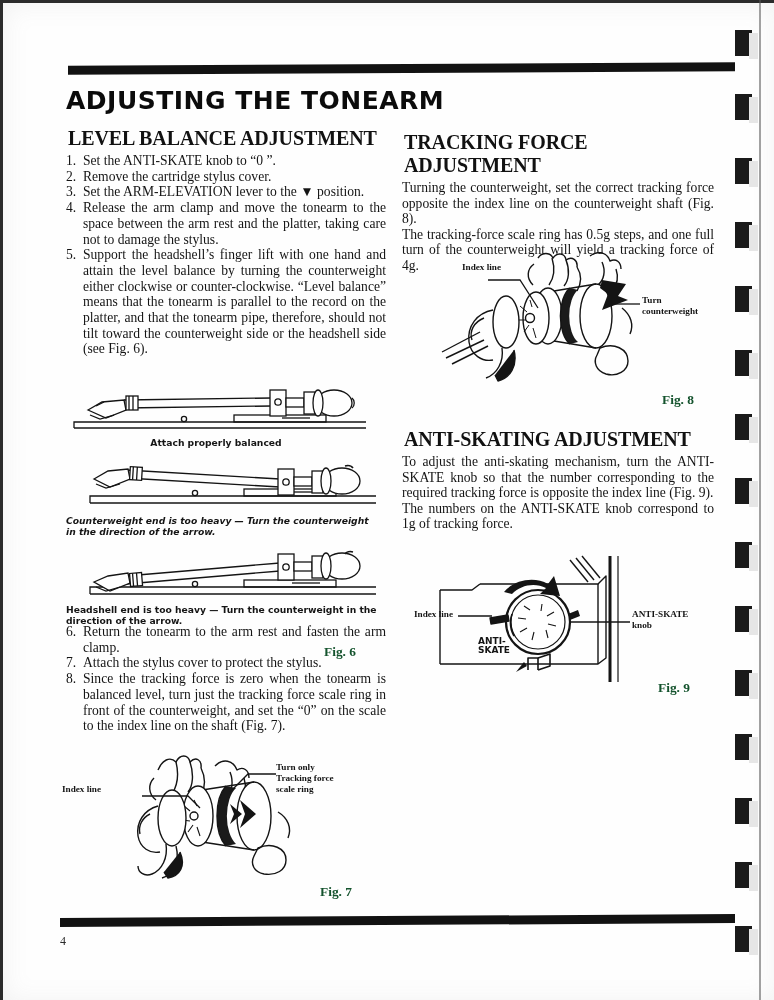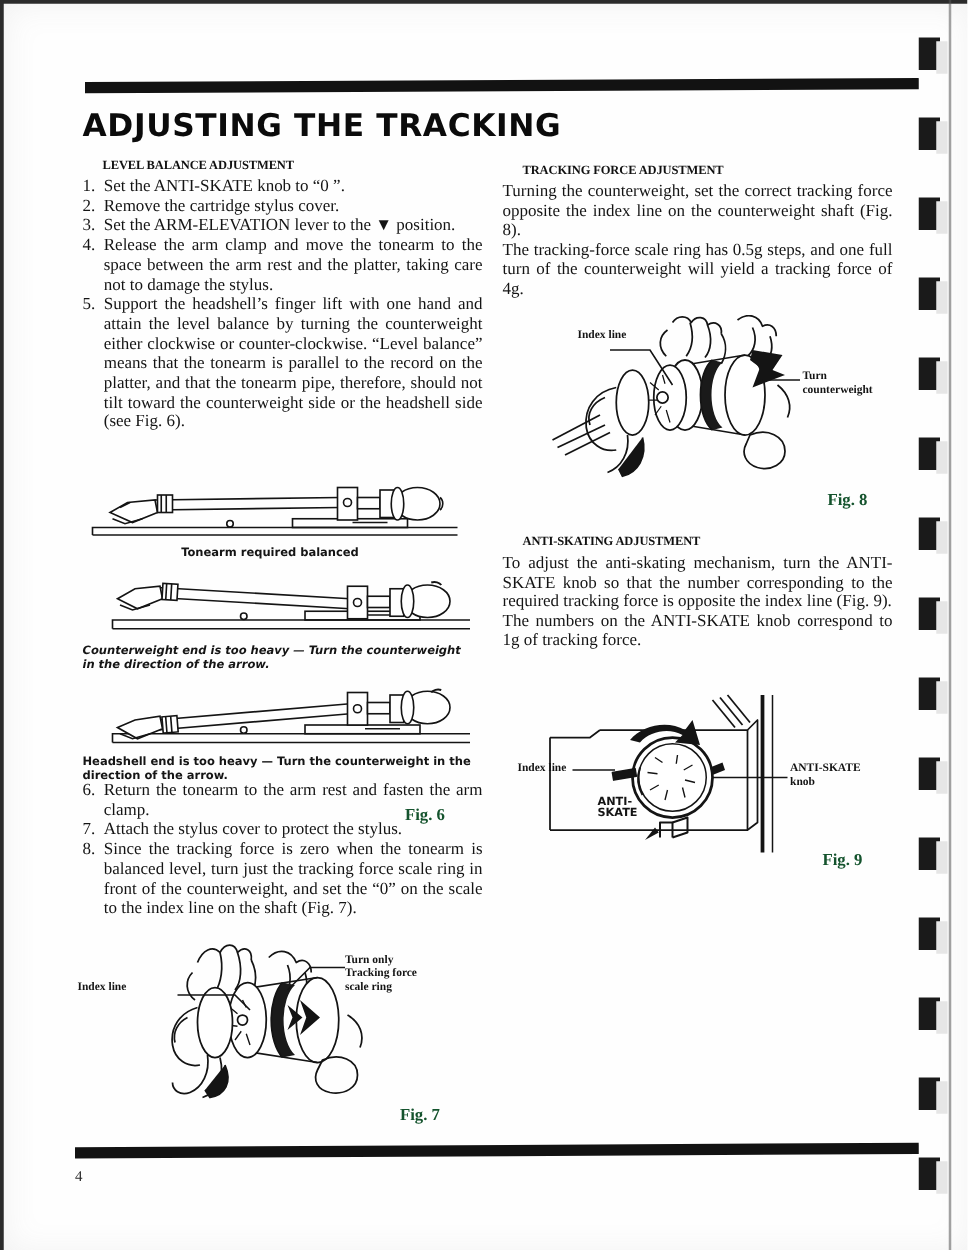--- a/index.html
+++ b/index.html
@@ -56,23 +56,23 @@
     font-family:"DejaVu Sans", sans-serif;
     font-weight:bold; font-size:25px; letter-spacing:.5px;
     color:#0b0b0b;
   }
 
   .col{ position:absolute; }
   .col-left{ left:66px; top:127px; width:320px; }
   .col-right{ left:402px; top:131px; width:312px; }
 
   h2.section{
-    margin:0 0 3px 16px;
+    margin:0 0 3px 2px;
     font-family:"Liberation Serif", serif;
-    font-weight:bold; font-size:10px; letter-spacing:-.1px;
+    font-weight:bold; font-size:20px; letter-spacing:-.1px;
     color:#111;
   }
   .para{
     font-size:13.6px; line-height:15.6px; color:#141414;
     text-align:justify; margin:0;
   }
   ol.steps{ margin:0; padding:0; list-style:none; }
   ol.steps li{
     font-size:13.6px; line-height:15.7px; color:#141414;
     text-align:justify;
@@ -111,21 +111,21 @@
 </style>
 </head>
 <body>
 
 <div class="scan-frame"></div>
 
 <div class="page">
 
   <div class="rule-top"></div>
 
-  <div class="doc-title">ADJUSTING THE TRACKING</div>
+  <div class="doc-title">ADJUSTING THE TONEARM</div>
 
   <div class="col col-left">
 
     <h2 class="section">LEVEL BALANCE ADJUSTMENT</h2>
 
     <ol class="steps">
       <li>
         <span class="num">1.</span>
         <span>Set the ANTI-SKATE knob to “0 ”.</span>
       </li>
@@ -176,21 +176,21 @@
 
         <rect x="238" y="10" width="11" height="22" fill="#fff"></rect>
 
         <ellipse cx="268" cy="21" rx="18" ry="13" fill="#fff"></ellipse>
         <ellipse cx="252" cy="21" rx="5" ry="13" fill="#fff"></ellipse>
         <path d="M286 16 a5 6 0 0 1 0 10"></path>
 
         <circle cx="118" cy="37" r="2.6" fill="#fff"></circle>
       </g>
     </svg>
-    <div class="fig-cap" style="text-align:center; width:300px; margin-top:3px;">Tonearm required balanced</div>
+    <div class="fig-cap" style="text-align:center; width:300px; margin-top:3px;">Attach properly balanced</div>
 
     <svg width="310" height="54" viewBox="0 0 310 54" style="margin-top:6px; margin-left:14px;">
       <g fill="none" stroke="#141414" stroke-width="1.3">
         <path d="M10 48 L10 41 L296 41"></path>
         <path d="M10 48 L296 48"></path>
         <rect x="164" y="34" width="92" height="7"></rect>
         <path d="M212 37 h28"></path>
 
         <path d="M46 15 L200 24"></path>
         <path d="M46 23 L200 32"></path>

